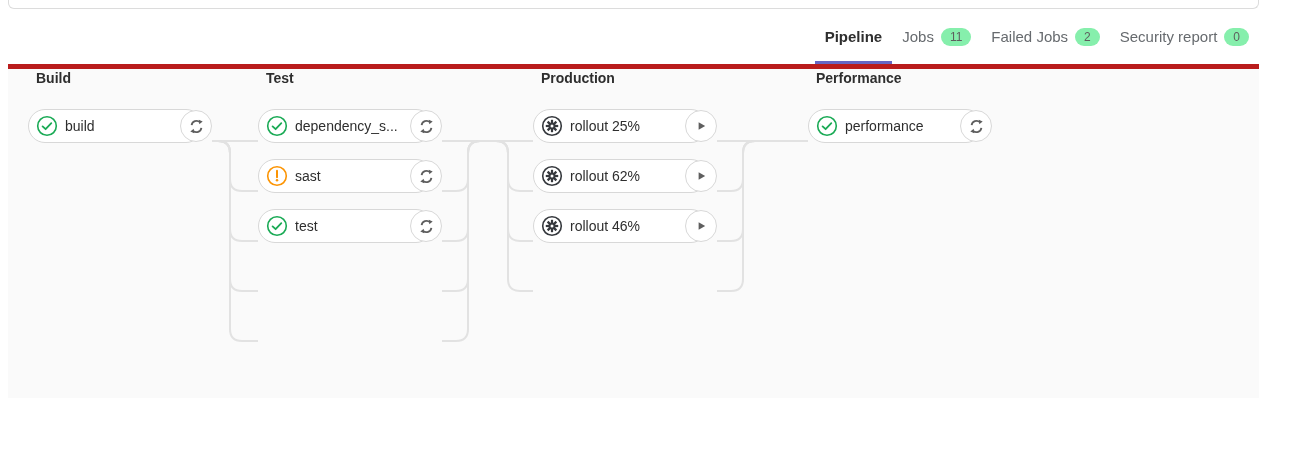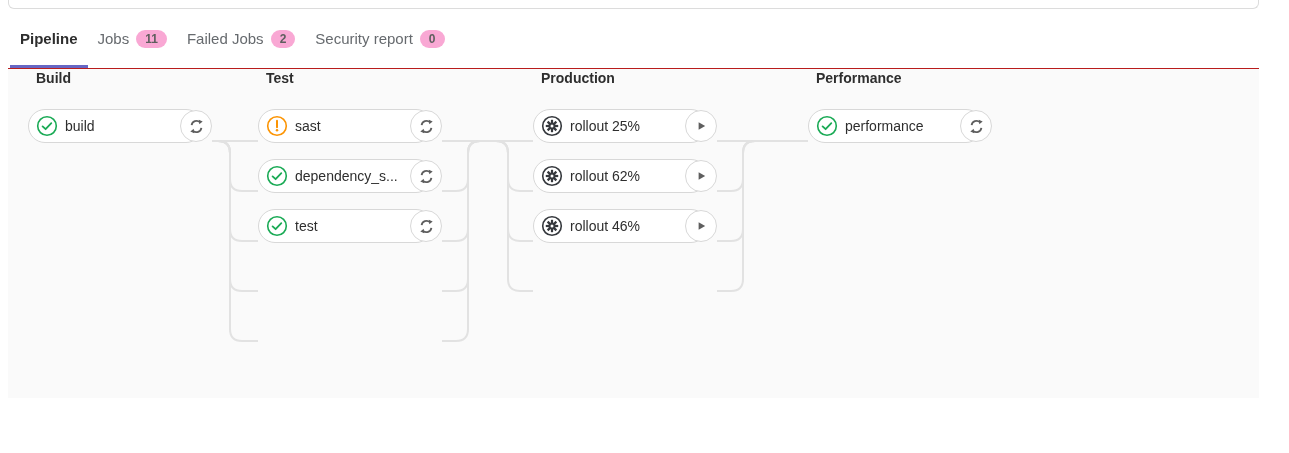--- a/index.html
+++ b/index.html
@@ -5,26 +5,26 @@
   * { box-sizing: border-box; margin: 0; padding: 0; }
   html, body { width: 1289px; height: 453px; background: #ffffff; overflow: hidden;
     font-family: "Liberation Sans", "DejaVu Sans", sans-serif; }
 
   
   .card-top { height: 9px; margin: 0 8px; width: 1251px;
     border: 1px solid #dcdcdc; border-top: none; border-radius: 0 0 6px 6px; }
 
   
   .tabbar { margin: 0 8px; width: 1251px; height: 60px; display: flex;
-    align-items: stretch; border-bottom: 1px solid #b91c1c; padding-left: 2px; }
+    align-items: stretch; border-bottom: 5px solid #b91c1c; padding-left: 2px; justify-content: flex-end; }
   .tab { display: flex; align-items: center; gap: 7px; padding: 3px 10px 0 10px;
     font-size: 15px; color: #666a6e; border-bottom: 3px solid transparent;
     cursor: pointer; text-decoration: none; }
   .tab.active { color: #2e2e2e; font-weight: bold; border-bottom-color: #6666c4; }
-  .badge { background: #f9a8d4; color: #5e5e5e; font-size: 12px; font-weight: bold;
+  .badge { background: #86efac; color: #5e5e5e; font-size: 12px; font-weight: normal;
     border-radius: 10px; padding: 2px 9px; line-height: 14px; }
 
   
   .graph { position: relative; margin: 0 8px; width: 1251px; height: 329px;
     background: #fafafa; }
   .graph svg.lines { position: absolute; left: 0; top: 0; }
   .stage { position: absolute; top: 1px; }
   .stage h3 { font-size: 14px; color: #2e2e2e; margin: 0 0 22px 8px; height: 17px;
     line-height: 17px; font-weight: bold; }
   .job { position: relative; width: 184px; height: 34px; margin-bottom: 16px; }
@@ -117,56 +117,56 @@
       </svg>
 
     </button>
   </div>
 </div>
   </div>
   <div class="stage" style="left:250px">
     <h3>Test</h3>
     <div class="jobs">
 
+  <div class="job st-success act-retry">
+    <div class="pill">
+      <span class="stx">
+        <svg class="ic ic-success" width="22" height="22" viewBox="0 0 22 22">
+          <circle cx="11" cy="11" r="9.3" fill="#ffffff" stroke="#1aaa55" stroke-width="1.6"></circle>
+          <path d="M6.6 11.4 L9.6 14.2 L15.3 8.2" fill="none" stroke="#1aaa55" stroke-width="1.8" stroke-linecap="round" stroke-linejoin="round"></path>
+        </svg>
+
+      </span>
+      <span class="job-label">dependency_s...</span>
+    </div>
+    <button class="action">
+      <svg class="ic ic-retry" width="17" height="17" viewBox="0 0 16 16">
+        <g stroke="#5e5e5e" stroke-width="1.7" fill="none">
+          <path d="M3.4 6.8 A4.7 4.7 0 0 1 11.2 3.9"></path>
+          <path d="M12.6 9.2 A4.7 4.7 0 0 1 4.8 12.1"></path>
+        </g>
+        <polygon points="10.2 1.6, 13.8 3.4, 10.6 5.8" fill="#5e5e5e"></polygon>
+        <polygon points="5.8 14.4, 2.2 12.6, 5.4 10.2" fill="#5e5e5e"></polygon>
+      </svg>
+
+    </button>
+  </div>
+
   <div class="job st-warning act-retry">
     <div class="pill">
       <span class="stx">
 
         <svg class="ic ic-warning" width="22" height="22" viewBox="0 0 22 22">
           <circle cx="11" cy="11" r="9.3" fill="#ffffff" stroke="#fc9403" stroke-width="1.6"></circle>
           <path d="M11 5.8 V12.2" fill="none" stroke="#fc9403" stroke-width="2" stroke-linecap="round"></path>
           <circle cx="11" cy="15.3" r="1.25" fill="#fc9403"></circle>
         </svg>
 
       </span>
       <span class="job-label">sast</span>
-    </div>
-    <button class="action">
-      <svg class="ic ic-retry" width="17" height="17" viewBox="0 0 16 16">
-        <g stroke="#5e5e5e" stroke-width="1.7" fill="none">
-          <path d="M3.4 6.8 A4.7 4.7 0 0 1 11.2 3.9"></path>
-          <path d="M12.6 9.2 A4.7 4.7 0 0 1 4.8 12.1"></path>
-        </g>
-        <polygon points="10.2 1.6, 13.8 3.4, 10.6 5.8" fill="#5e5e5e"></polygon>
-        <polygon points="5.8 14.4, 2.2 12.6, 5.4 10.2" fill="#5e5e5e"></polygon>
-      </svg>
-
-    </button>
-  </div>
-
-  <div class="job st-success act-retry">
-    <div class="pill">
-      <span class="stx">
-        <svg class="ic ic-success" width="22" height="22" viewBox="0 0 22 22">
-          <circle cx="11" cy="11" r="9.3" fill="#ffffff" stroke="#1aaa55" stroke-width="1.6"></circle>
-          <path d="M6.6 11.4 L9.6 14.2 L15.3 8.2" fill="none" stroke="#1aaa55" stroke-width="1.8" stroke-linecap="round" stroke-linejoin="round"></path>
-        </svg>
-
-      </span>
-      <span class="job-label">dependency_s...</span>
     </div>
     <button class="action">
       <svg class="ic ic-retry" width="17" height="17" viewBox="0 0 16 16">
         <g stroke="#5e5e5e" stroke-width="1.7" fill="none">
           <path d="M3.4 6.8 A4.7 4.7 0 0 1 11.2 3.9"></path>
           <path d="M12.6 9.2 A4.7 4.7 0 0 1 4.8 12.1"></path>
         </g>
         <polygon points="10.2 1.6, 13.8 3.4, 10.6 5.8" fill="#5e5e5e"></polygon>
         <polygon points="5.8 14.4, 2.2 12.6, 5.4 10.2" fill="#5e5e5e"></polygon>
       </svg>

